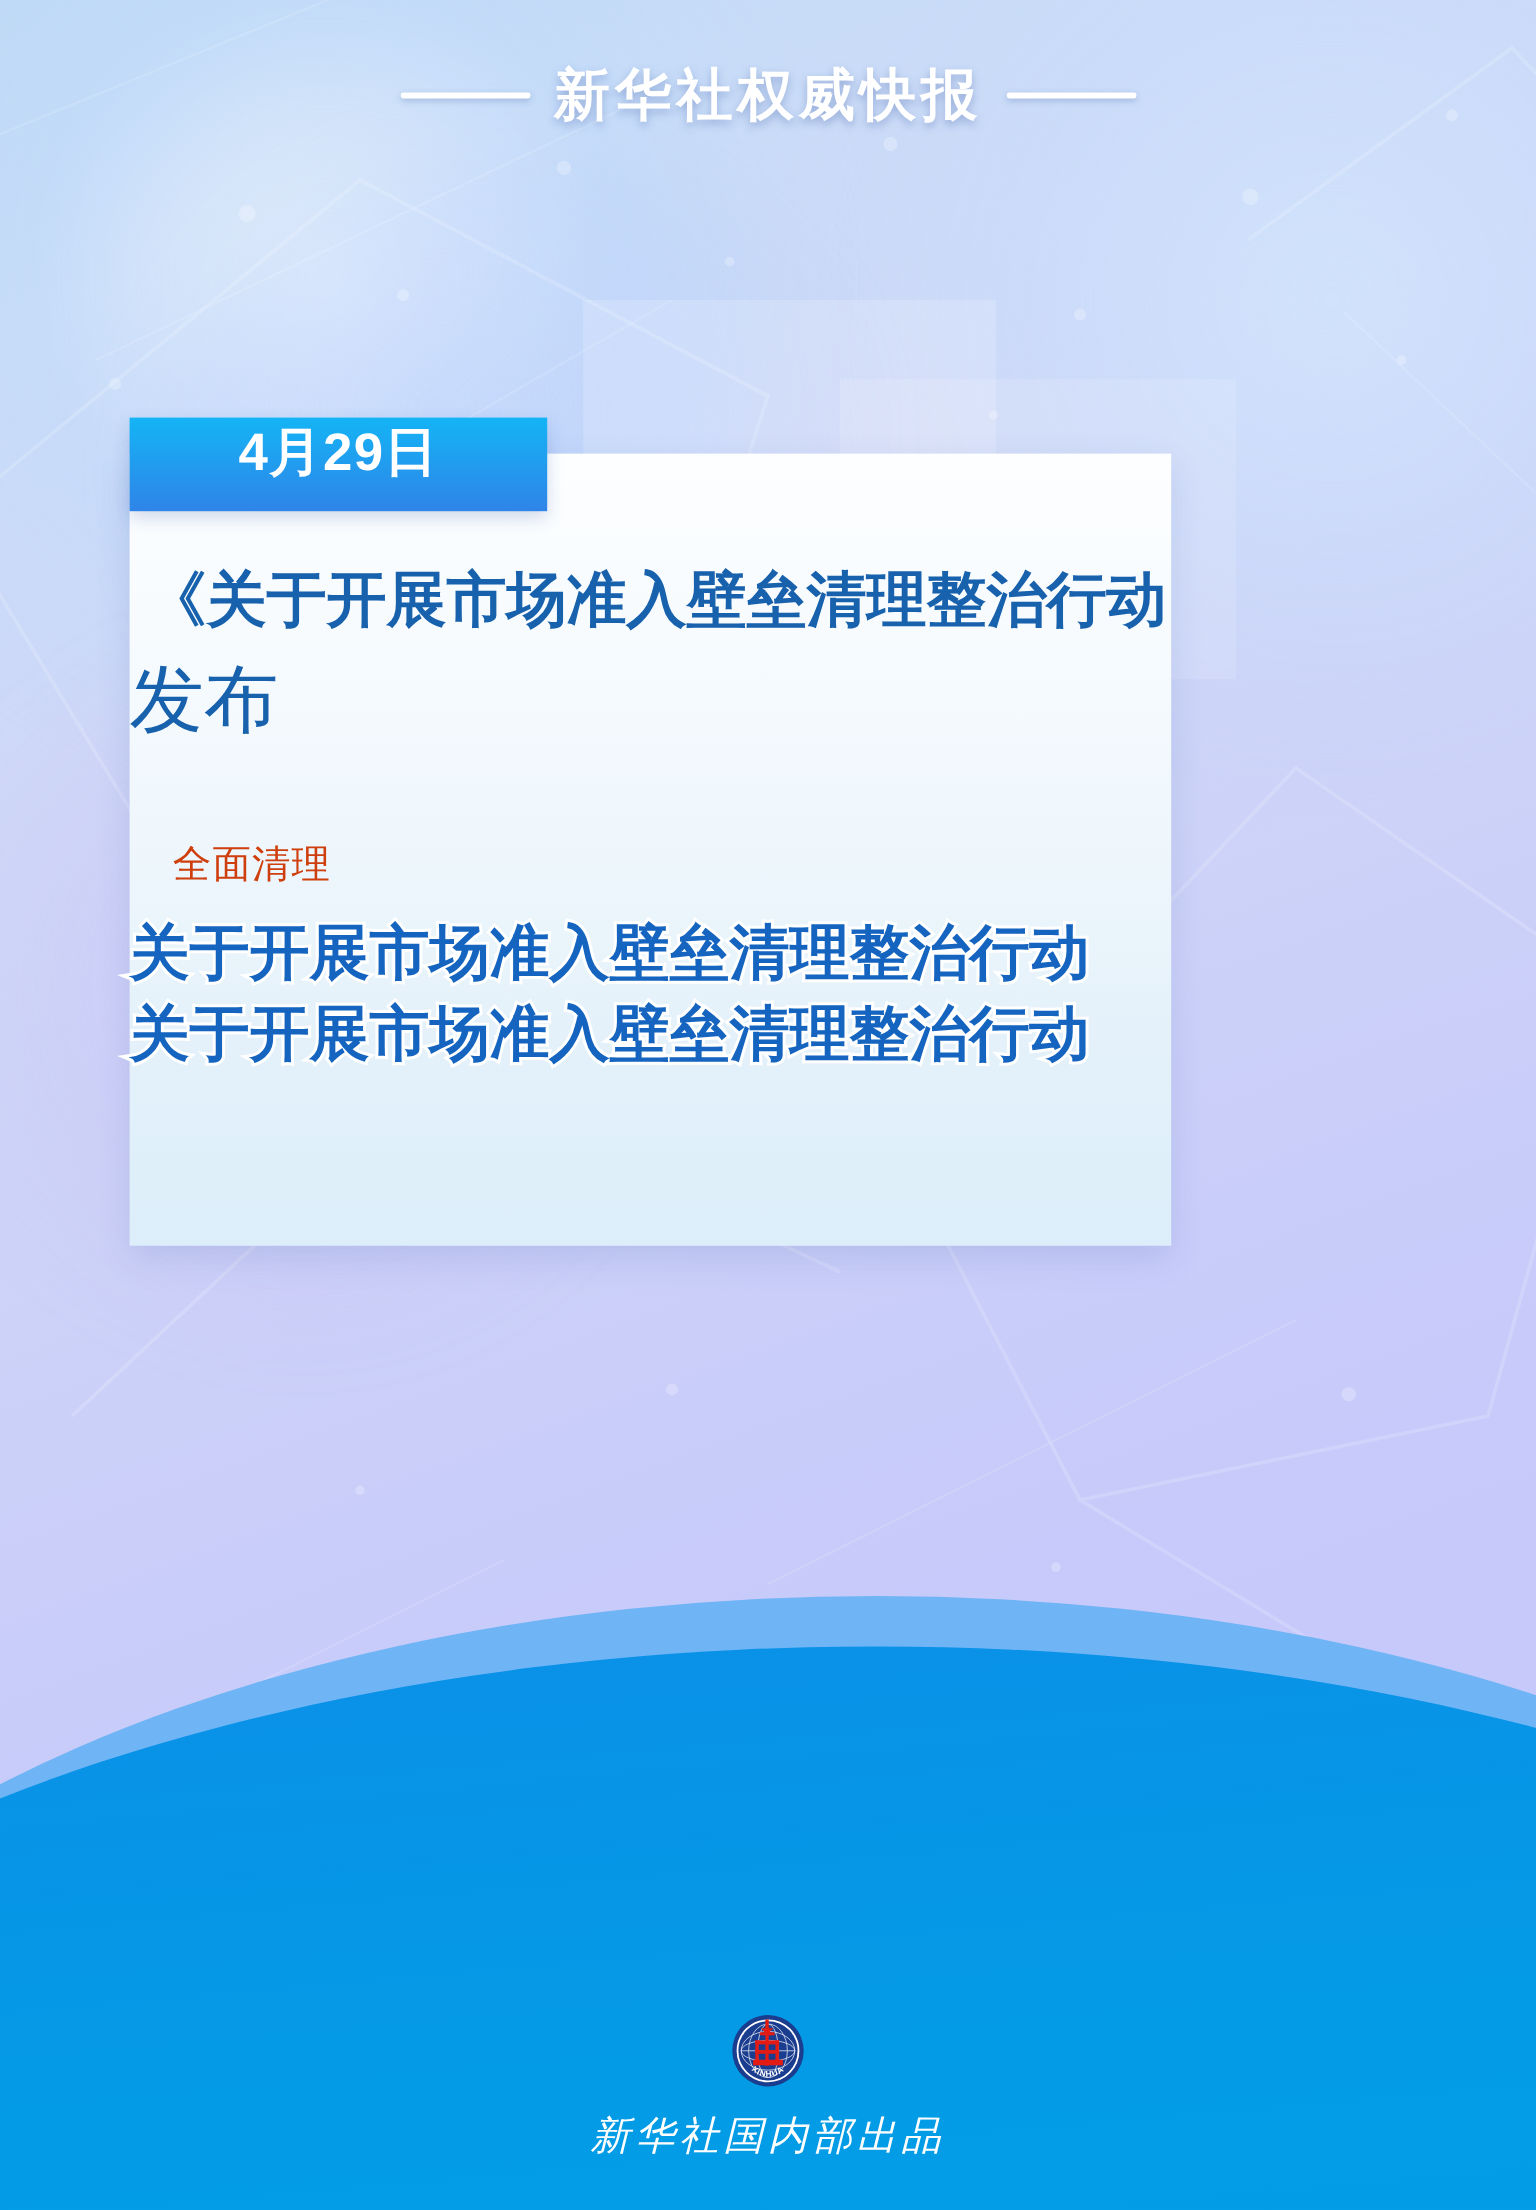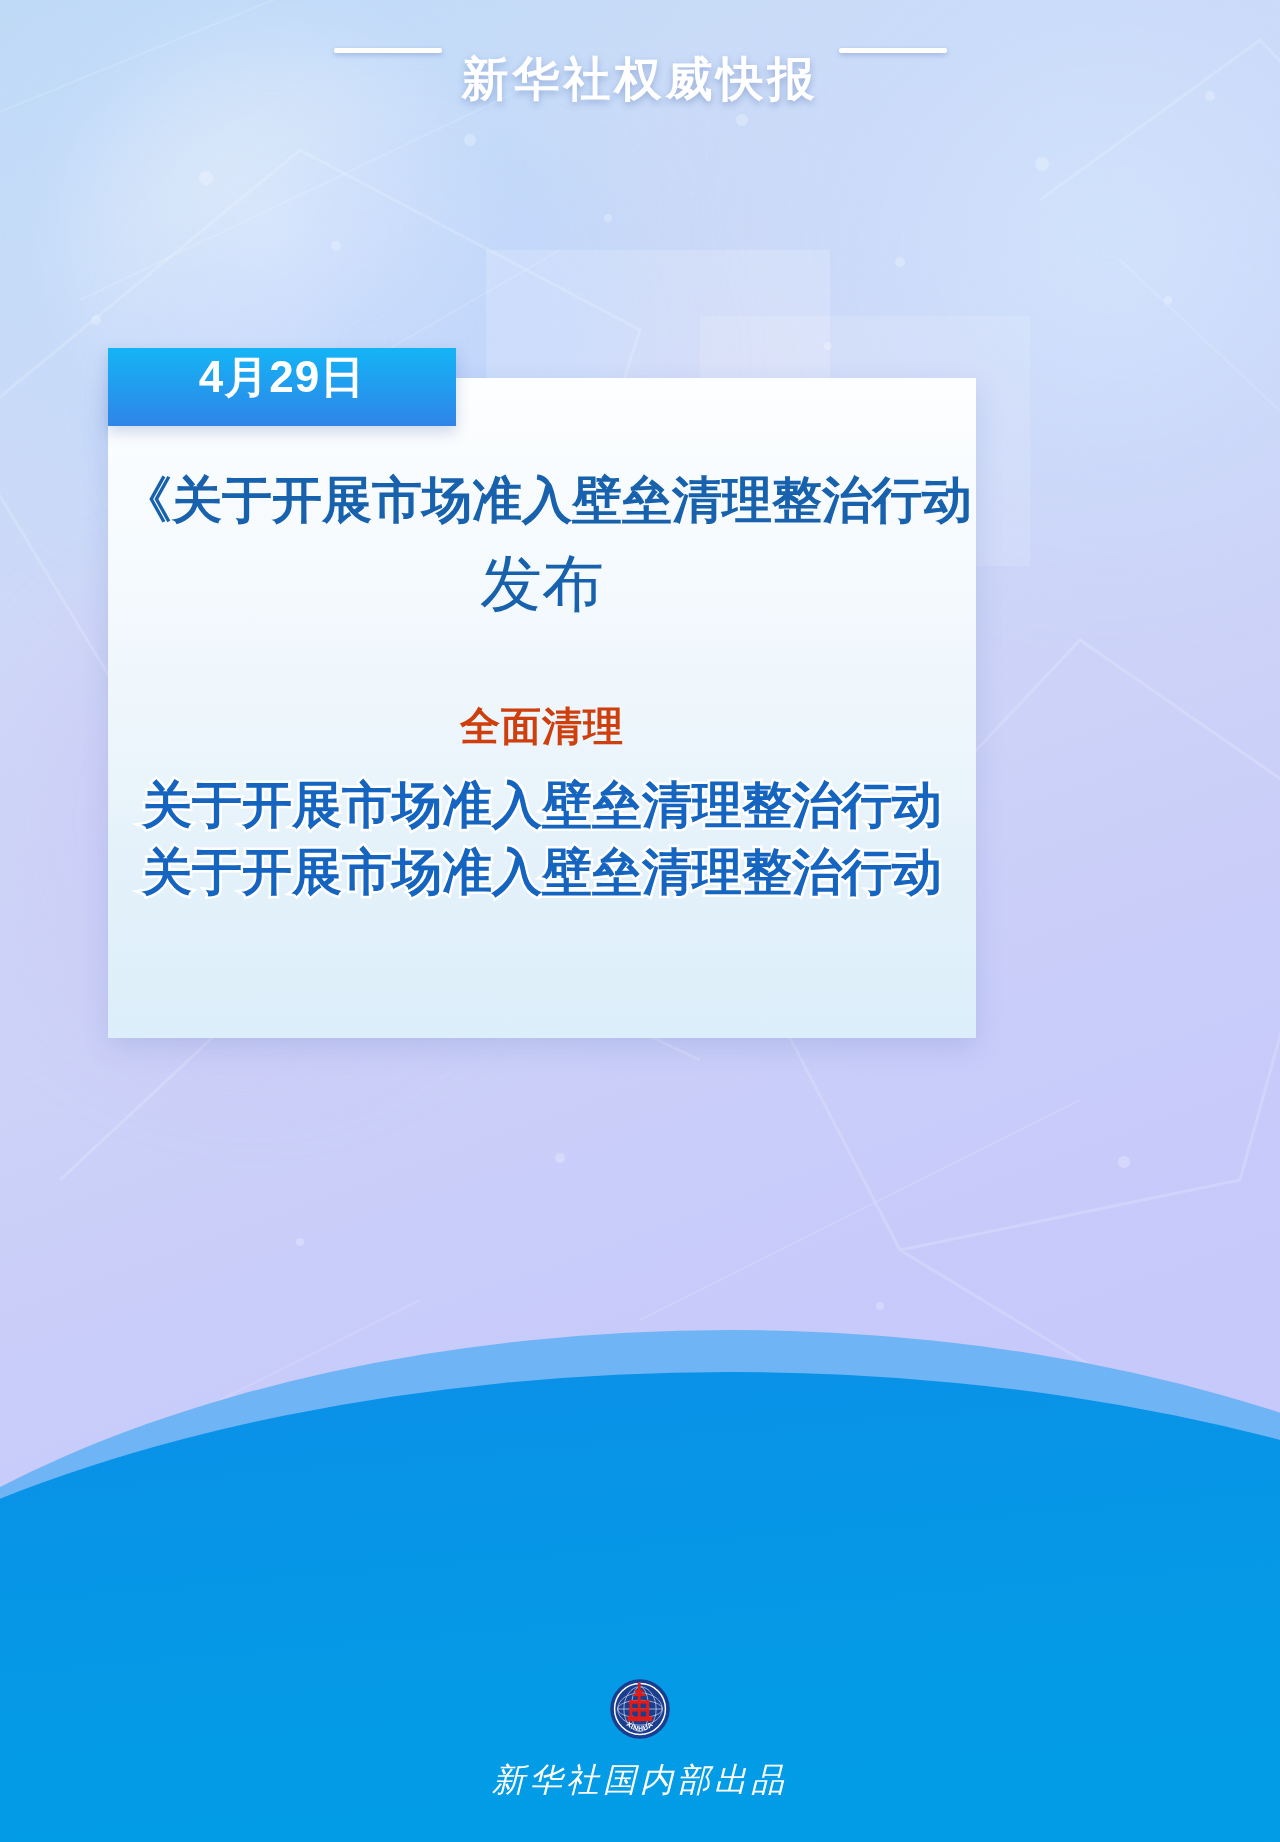--- a/index.html
+++ b/index.html
@@ -117,21 +117,21 @@
     background: linear-gradient(175deg, #0b8fe8 0%, #039be5 38%, #01a2ec 100%);
     pointer-events: none;
   }
 
   
   .header {
     position: absolute;
     left: 0; top: 48px;
     width: 1280px;
     display: flex;
-    align-items: flex-start;
+    align-items: center;
     justify-content: center;
     gap: 20px;
   }
   .header-rule {
     width: 108px;
     height: 5px;
     background: #ffffff;
     border-radius: 2px;
     box-shadow: 0 2px 5px rgba(60,90,160,0.30);
   }
@@ -175,21 +175,21 @@
     background: linear-gradient(180deg,
        #fdfeff 0%,
        #f7fbfe 22%,
        #eff7fc 48%,
        #e4f1fa 74%,
        #dceefa 100%);
     box-shadow: 0 10px 26px rgba(70,100,170,0.16);
     z-index: 3;
     padding-top: 92px;
     box-sizing: border-box;
-    text-align: center;
+    text-align: left;
   }
 
   .doc-title {
     color: #1761ad;
     font-weight: bold;
     font-size: 50px;
     line-height: 1.22;
     letter-spacing: 0px;
     margin: 0 auto;
     padding: 0 14px;
@@ -199,24 +199,25 @@
   .publish-word {
     color: #1761ad;
     font-size: 62px;
     font-weight: normal;
     margin-top: 16px;
     line-height: 1.2;
   }
 
   .highlight-word {
     color: #cf3f0d;
-    font-size: 40px;
-    font-weight: bold;
+    font-size: 32px;
+    font-weight: normal;
     margin-top: 78px;
     letter-spacing: 1px;
+    margin-left: 36px;
   }
 
   .bullets {
     margin-top: 18px;
   }
   .bullet-line {
     display: block;
     white-space: nowrap;
     color: #1565c0;
     font-size: 50px;

